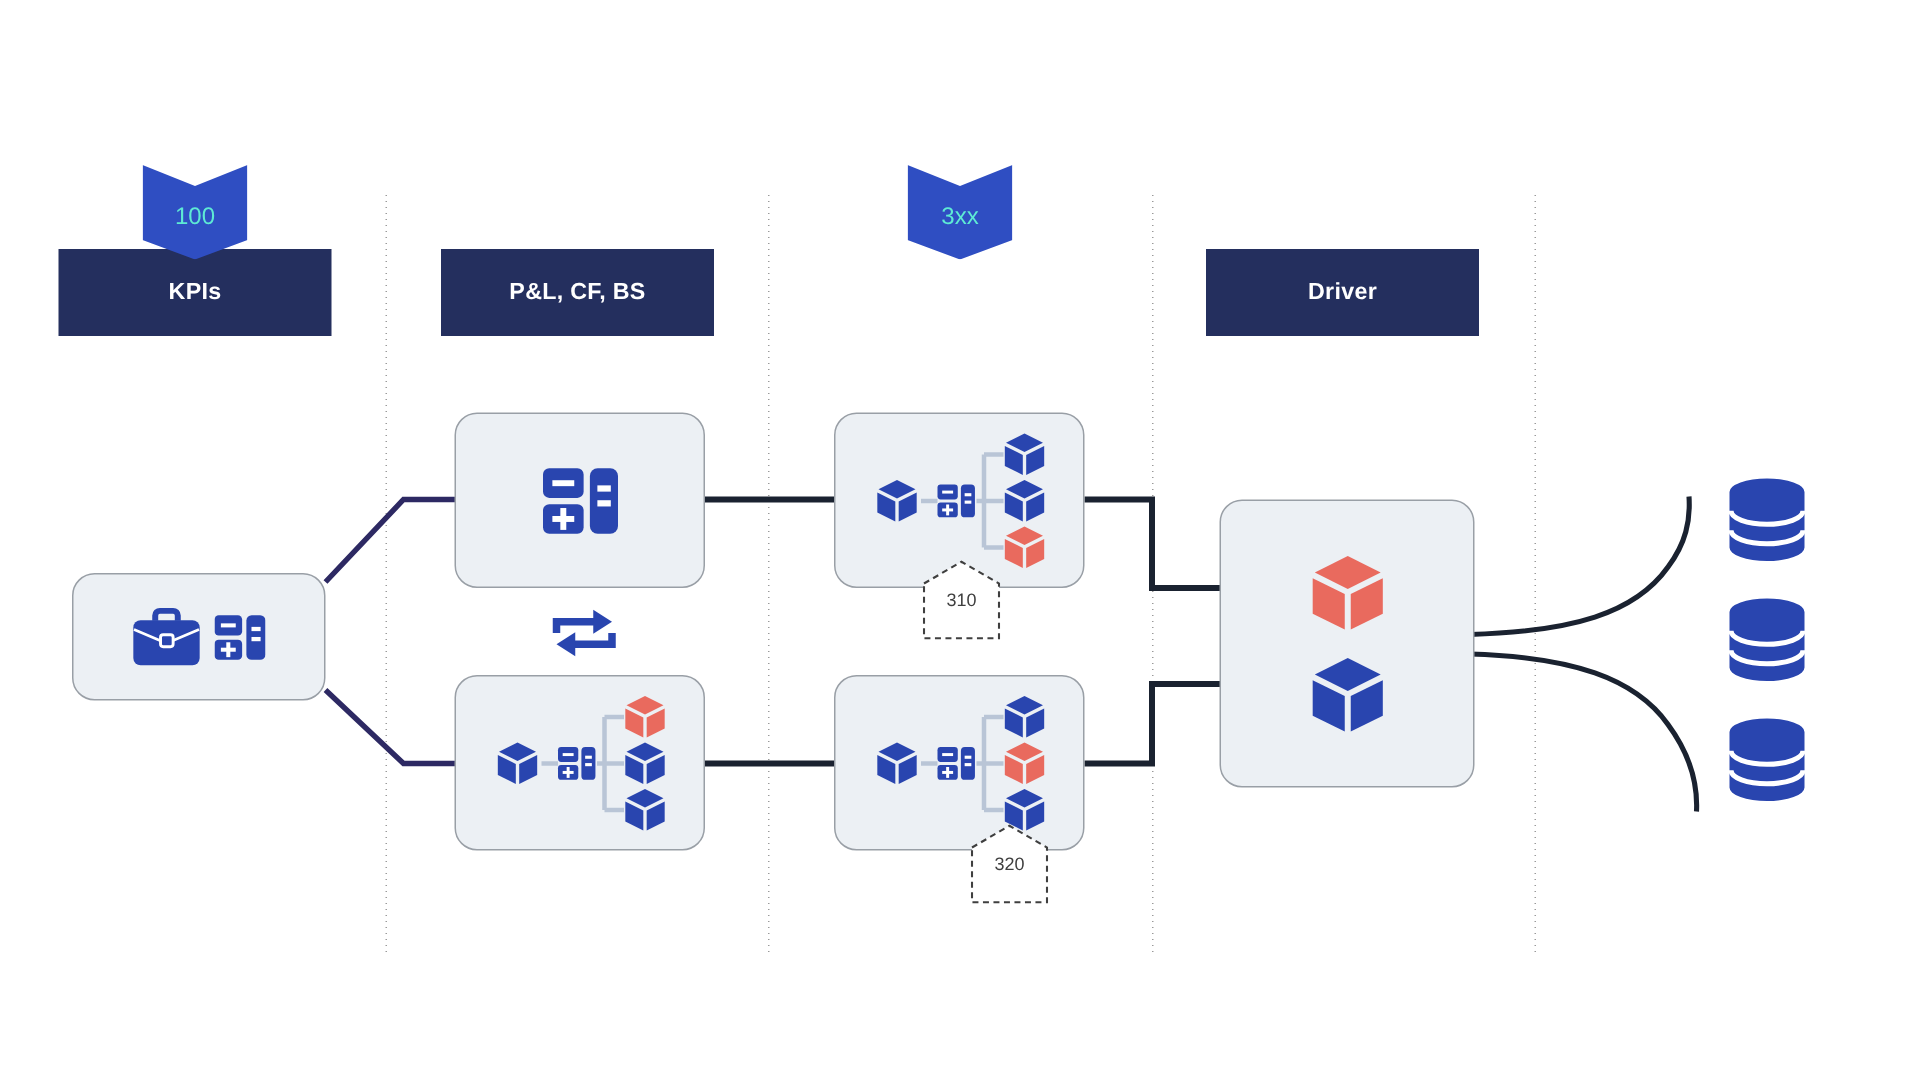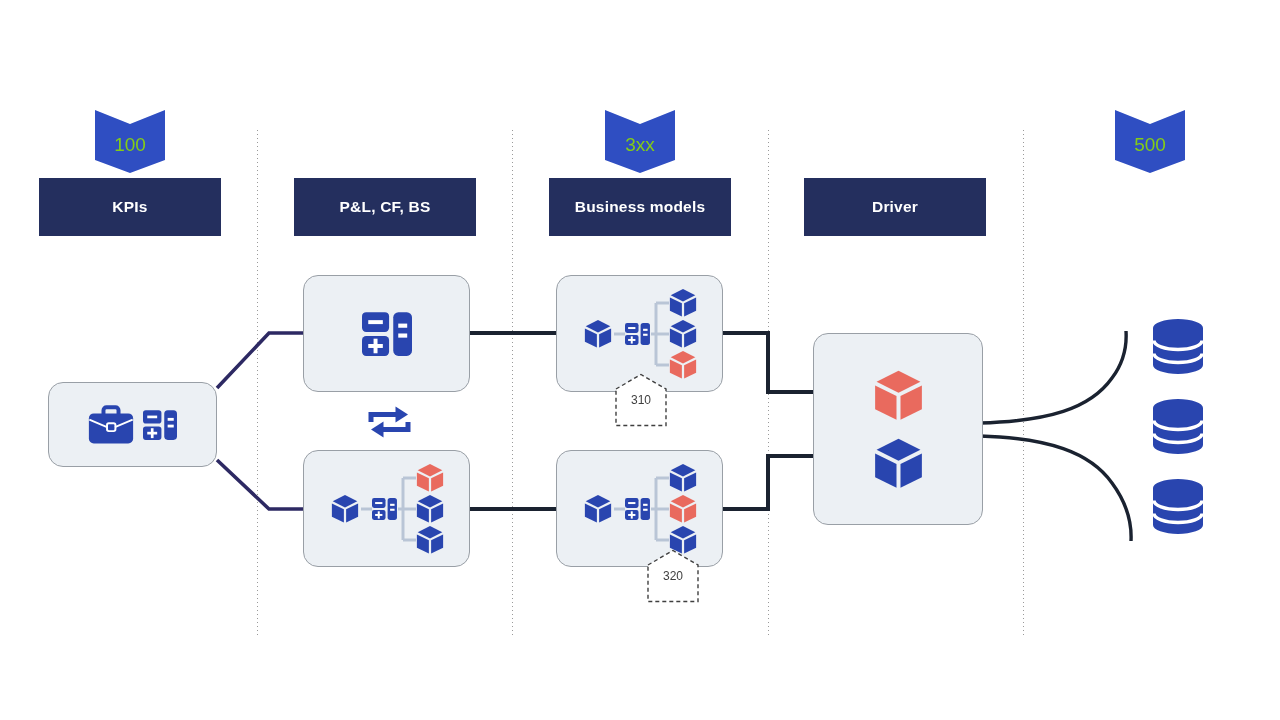--- a/index.html
+++ b/index.html
@@ -14,31 +14,31 @@
     z-index:0;
   }
   
   .wires{position:absolute;left:0;top:0;z-index:1;pointer-events:none;}
   .w-ind{stroke:var(--connector-indigo,#2d2963);stroke-width:3.6;fill:none;}
   .w-dark{stroke:var(--connector-dark,#1a2230);stroke-width:4;fill:none;}
   .w-curve{stroke:var(--connector-dark,#1a2230);stroke-width:3.4;fill:none;}
   
   .colhead{position:absolute;top:110px;width:182px;height:120px;z-index:2;}
   .bar{
-    position:absolute;top:68px;left:0;width:100%;height:58px;
+    position:absolute;top:56px;left:0;width:100%;height:58px;
     background:var(--header-navy,#242f5e);color:#fff;
     display:flex;align-items:center;justify-content:center;
     font-size:15.5px;font-weight:600;letter-spacing:.2px;
   }
   .ribbon{
     position:absolute;left:50%;transform:translateX(-50%);top:0;width:70px;height:63px;
     background:var(--ribbon-blue,#2f4ec2);
     clip-path:polygon(0 0,35px 14px,70px 0,70px 50px,35px 63px,0 50px);
-    color:#84cc16;display:flex;align-items:center;justify-content:center;
-    font-size:19px;padding-top:7px;box-sizing:border-box;z-index:3;
+    color:#5eead4;display:flex;align-items:center;justify-content:center;
+    font-size:16px;padding-top:7px;box-sizing:border-box;z-index:3;
   }
   
   .box{
     position:absolute;background:var(--box-fill,#ecf0f4);
     border:1px solid var(--box-border,#999fa6);border-radius:15px;
     display:flex;align-items:center;justify-content:center;z-index:2;box-sizing:border-box;
   }
   .driver{flex-direction:column;gap:11px;}
   .kpi-inner{display:flex;align-items:center;gap:9px;}
   
@@ -109,32 +109,28 @@
   <div class="colhead" style="left:39px">
     <div class="bar">KPIs</div>
     <div class="ribbon">
         <span>100</span>
       </div>
   </div>
   <div class="colhead" style="left:294px">
     <div class="bar">P&amp;L, CF, BS</div>
   </div>
   <div class="colhead" style="left:549px">
-    <div class="bar">Business models</div>
     <div class="ribbon">
         <span>3xx</span>
       </div>
   </div>
   <div class="colhead" style="left:804px">
     <div class="bar">Driver</div>
   </div>
   <div class="colhead" style="left:1059px">
-    <div class="ribbon">
-        <span>500</span>
-      </div>
   </div>
 
   <div class="box" style="left:48px;top:382px;width:169px;height:85px;">
     <div class="kpi-inner">
       <svg class="ic-blue" width="46" height="41" viewBox="0 0 52 46">
           <use href="#brief-g"></use>
         </svg>
       <svg class="ic-blue" width="34" height="34" viewBox="0 0 48 48">
           <use href="#calc-g"></use>
         </svg>

